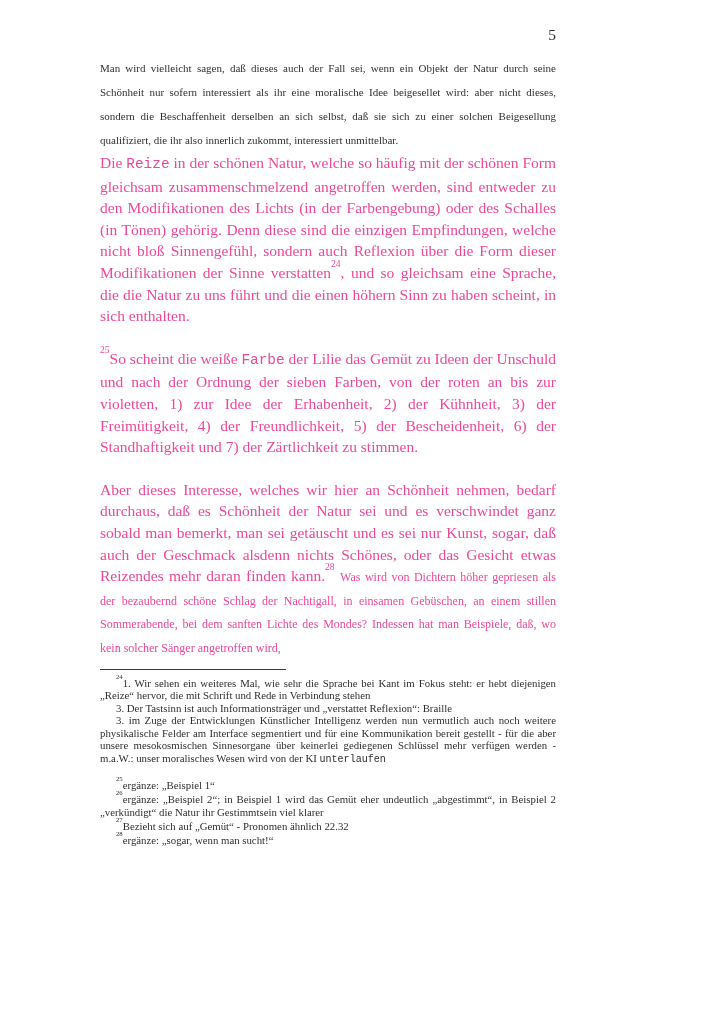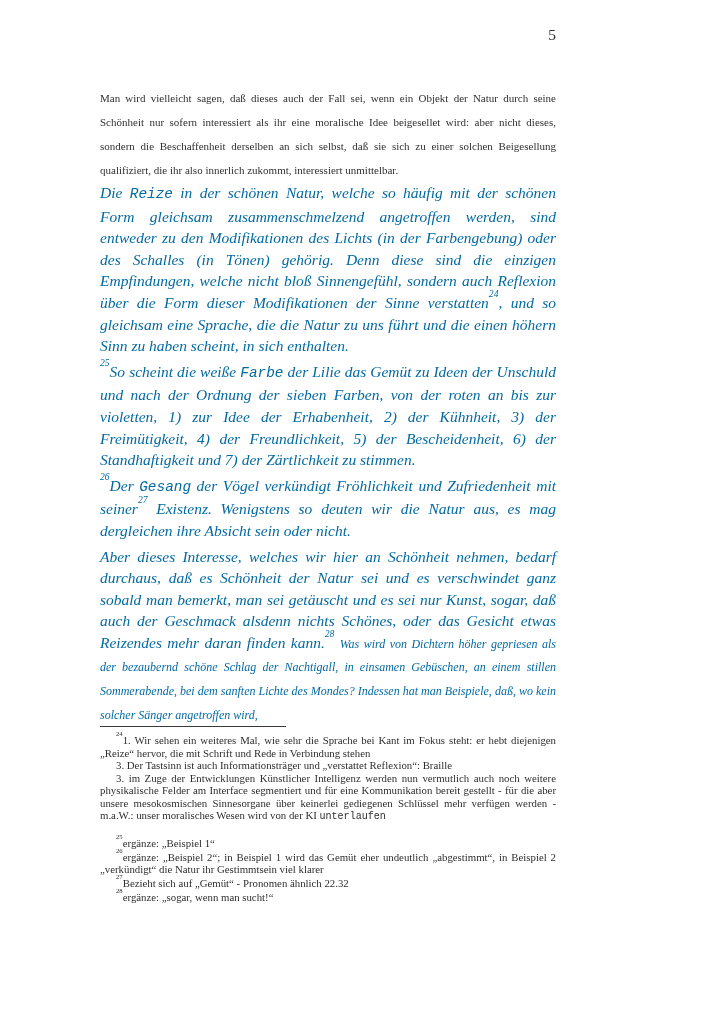--- a/index.html
+++ b/index.html
@@ -12,35 +12,34 @@
     padding:24px 168px 178px 100px;
     overflow:hidden;
   }
 
   .pagenum {
     text-align:right; font-size:15.5px; line-height:22px; height:22px;
     color:#2b2b2b;
   }
 
   .quote {
-    margin-top:40px;
+    margin-top:10px;
     font-size:11px; line-height:24px;
     text-align:justify;
     color:#303030;
     hyphens:auto; -webkit-hyphens:auto;
   }
 
   .para {
     font-size:15.5px; line-height:21.6px;
     text-align:justify;
     hyphens:auto; -webkit-hyphens:auto;
-    color:#0369a1;
-    font-style:italic;
+    color:#ec4899;
   }
-  .para + .para { margin-top:4px; }
+  .para + .para { margin-top:21px; }
 
   .mono { font-family:"Liberation Mono", "DejaVu Sans Mono", monospace; font-size:0.93em; }
 
   .sup {
     font-size:0.62em; line-height:0;
     position:relative; top:-0.5em;
     letter-spacing:0;
   }
 
   .small-inline { font-size:12px; }
@@ -68,21 +67,20 @@
 
 <div class="page">
 
   <div class="pagenum">5</div>
 
   <div class="quote" lang="de">Man wird vielleicht sagen, daß dieses auch der Fall sei, wenn ein Objekt der Natur durch seine Schönheit nur sofern interessiert als ihr eine moralische Idee beigesellet wird: aber nicht dieses, sondern die Beschaffenheit derselben an sich selbst, daß sie sich zu einer solchen Beigesellung qualifiziert, die ihr also innerlich zukommt, interessiert unmittelbar.</div>
 
   <div id="paras">
       <p class="para" lang="de">Die <span class="mono">Reize</span> in der schönen Natur, welche so häufig mit der schönen Form gleichsam zusammenschmelzend angetroffen werden, sind entweder zu den Modifikationen des Lichts (in der Farbengebung) oder des Schalles (in Tönen) gehörig. Denn diese sind die einzigen Empfindungen, welche nicht bloß Sinnengefühl, sondern auch Reflexion über die Form dieser Modifikationen der Sinne verstatten<sup class="sup">24</sup>, und so gleichsam eine Sprache, die die Natur zu uns führt und die einen höhern Sinn zu haben scheint, in sich enthalten.</p>
       <p class="para" lang="de"><sup class="sup">25</sup>So scheint die weiße <span class="mono">Farbe</span> der Lilie das Gemüt zu Ideen der Unschuld und nach der Ordnung der sieben Farben, von der roten an bis zur violetten, 1) zur Idee der Erhabenheit, 2) der Kühnheit, 3) der Freimütigkeit, 4) der Freundlichkeit, 5) der Bescheidenheit, 6) der Standhaftigkeit und 7) der Zärtlichkeit zu stimmen.</p>
-      <p class="para" lang="de"><sup class="sup">26</sup>Der <span class="mono">Gesang</span> der Vögel verkündigt Fröhlichkeit und Zufriedenheit mit seiner<sup class="sup">27</sup> Existenz. Wenigstens so deuten wir die Natur aus, es mag dergleichen ihre Absicht sein oder nicht.</p>
       <p class="para" lang="de">Aber dieses Interesse, welches wir hier an Schönheit nehmen, bedarf durchaus, daß es Schönheit der Natur sei und es verschwindet ganz sobald man bemerkt, man sei getäuscht und es sei nur Kunst, sogar, daß auch der Geschmack alsdenn nichts Schönes, oder das Gesicht etwas Reizendes mehr daran finden kann.<sup class="sup">28</sup> <span class="small-inline">Was wird von Dichtern höher gepriesen als der bezaubernd schöne Schlag der Nachtigall, in einsamen Gebüschen, an einem stillen Sommerabende, bei dem sanften Lichte des Mondes? Indessen hat man Beispiele, daß, wo kein solcher Sänger angetroffen wird,</span></p>
     </div>
 
   <div class="footnotes">
     <div class="fnrule"></div>
     <div id="fnlist">
         <div class="footnote gap-after" lang="de">
           <div class="fn-part indent"><sup class="sup">24</sup>1. Wir sehen ein weiteres Mal, wie sehr die Sprache bei Kant im Fokus steht: er hebt diejenigen „Reize“ hervor, die mit Schrift und Rede in Verbindung stehen</div>
           <div class="fn-part indent">3. Der Tastsinn ist auch Informationsträger und „verstattet Reflexion“: Braille</div>
           <div class="fn-part indent">3. im Zuge der Entwicklungen Künstlicher Intelligenz werden nun vermutlich auch noch weitere physikalische Felder am Interface segmentiert und für eine Kommunikation bereit gestellt - für die aber unsere mesokosmischen Sinnesorgane über keinerlei gediegenen Schlüssel mehr verfügen werden - m.a.W.: unser moralisches Wesen wird von der KI <span class="mono">unterlaufen</span></div>

